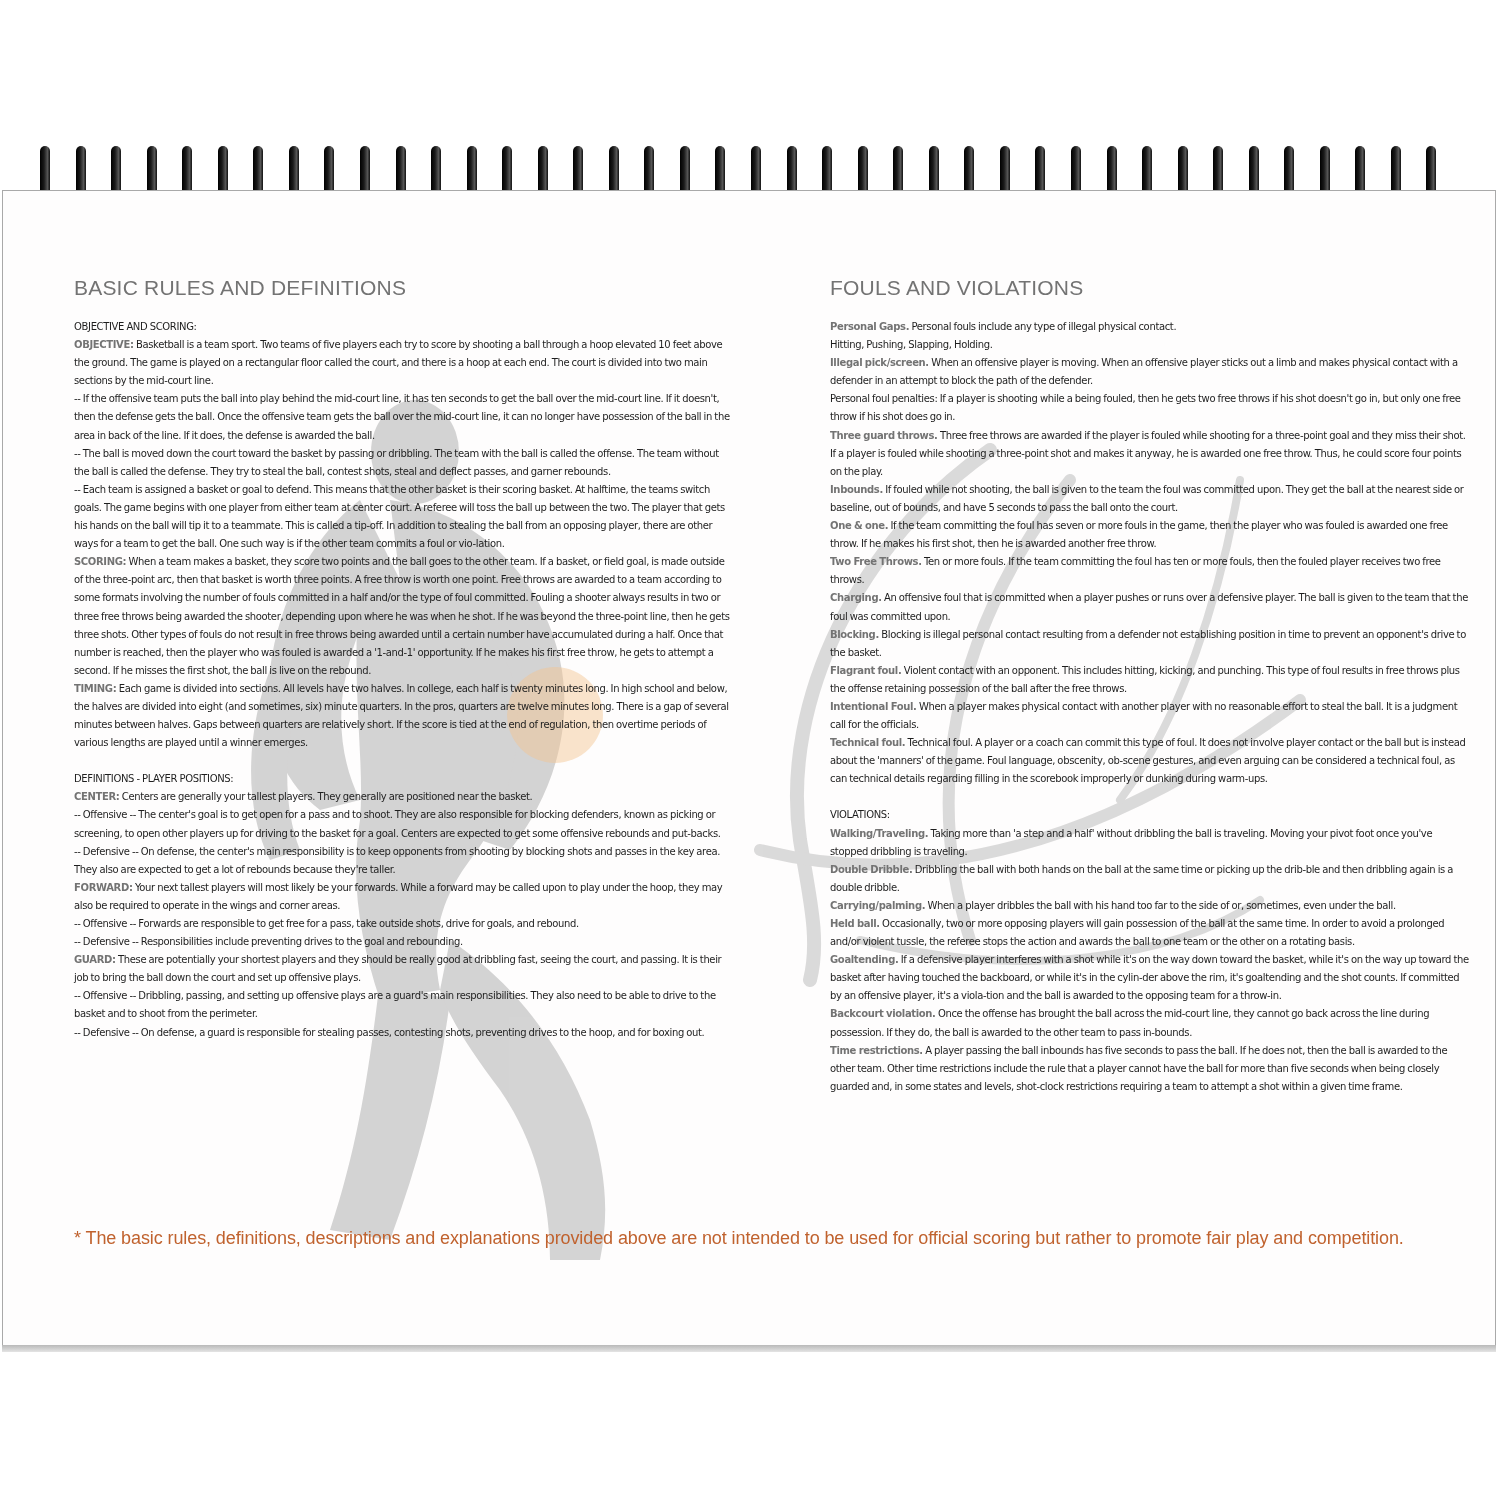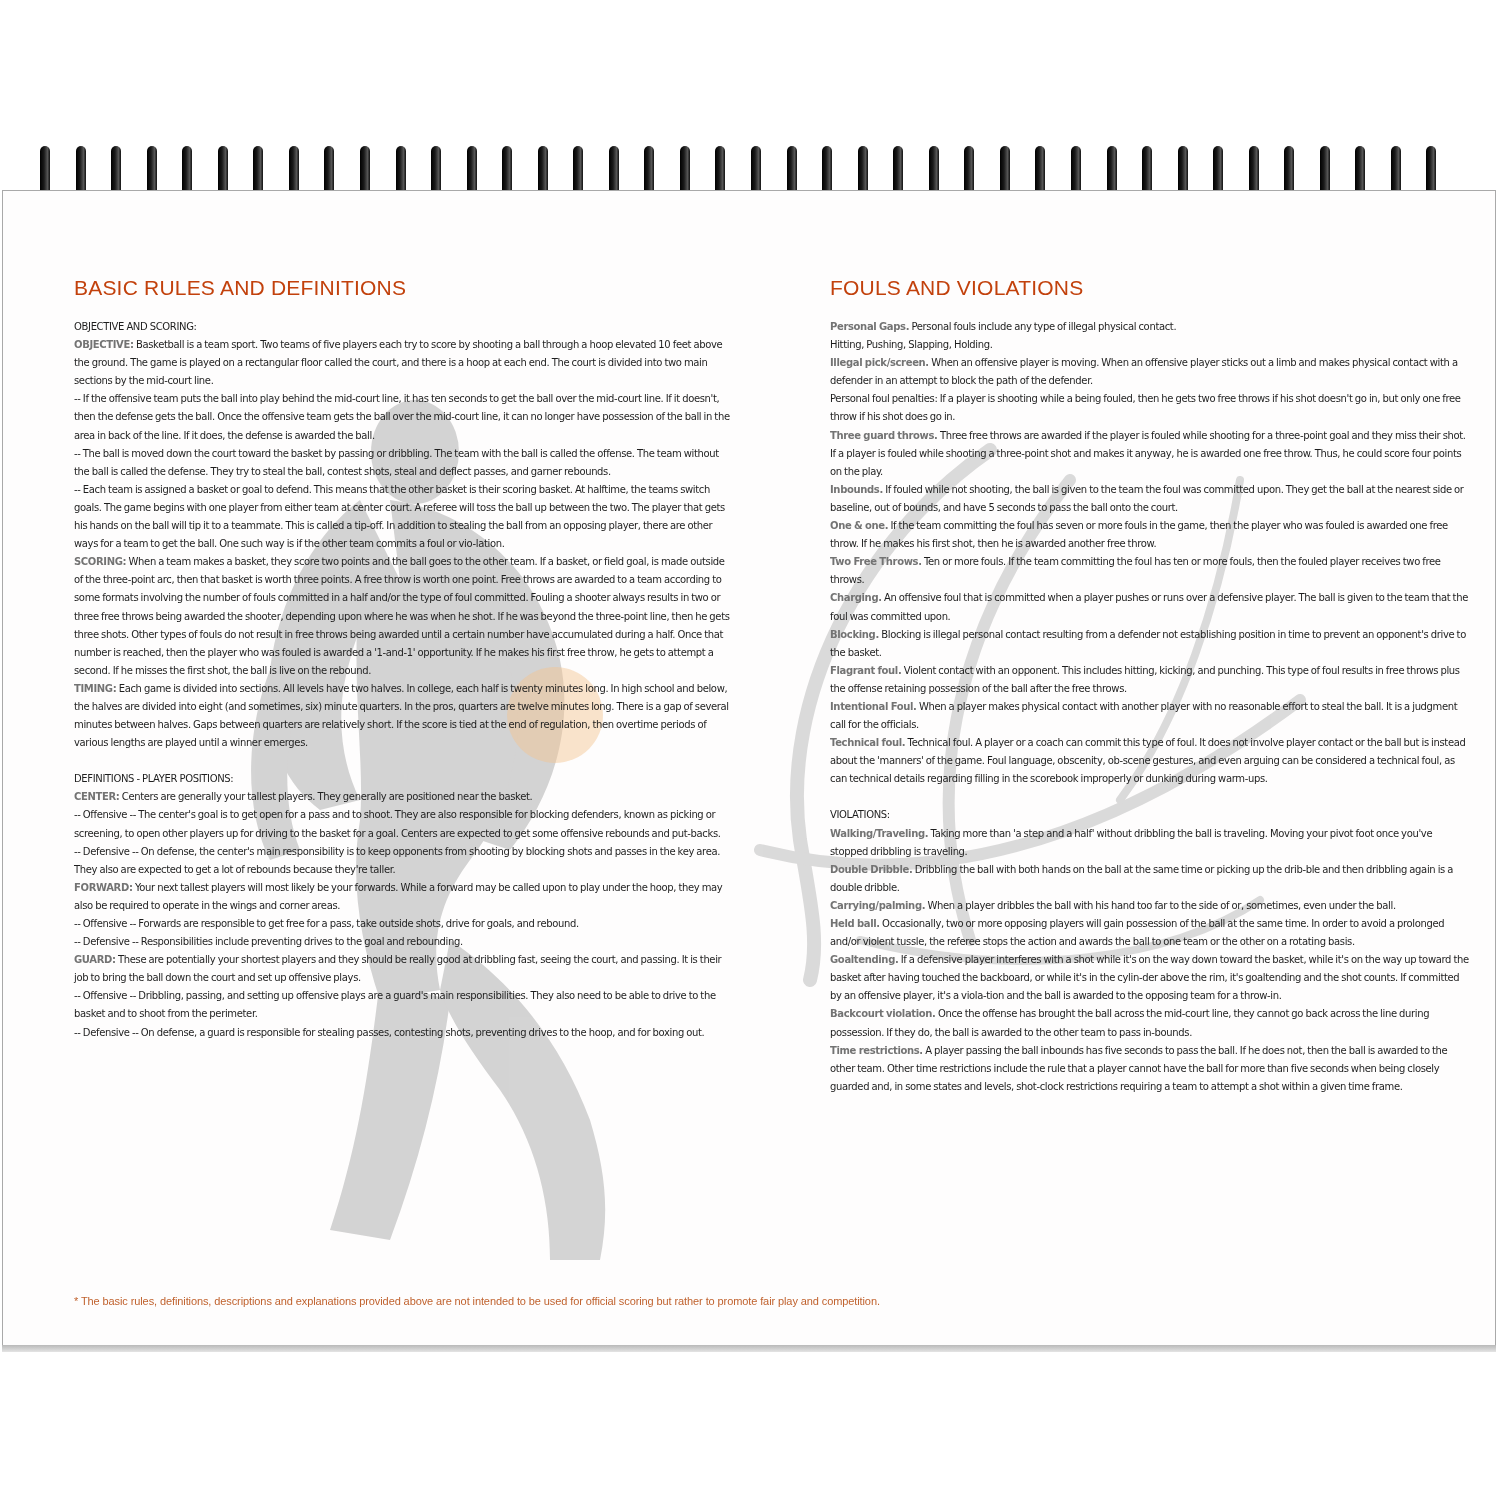--- a/index.html
+++ b/index.html
@@ -23,32 +23,32 @@
   }
   .coil .hole {
     position: absolute; left: -5px; top: 74px; width: 22px; height: 26px; border-radius: 50%;
     background: radial-gradient(ellipse at 50% 55%, #111 35%, #555 55%, #888 70%, #3a3a3a 85%);
   }
   .watermark { position: absolute; pointer-events: none; }
   .col { position: absolute; top: 276px; }
   .col-left { left: 74px; width: 660px; }
   .col-right { left: 830px; width: 640px; }
   h2 {
-    margin: 0 0 18px 0; font-weight: normal; font-size: 21px; color: #c2410c;
+    margin: 0 0 18px 0; font-weight: normal; font-size: 21px; color: #737373;
     letter-spacing: 0.2px; font-family: "Liberation Sans", sans-serif;
   }
   .text {
     font-family: "DejaVu Sans", sans-serif; font-size: 10px; line-height: 18.1px; color: #1e1e1e;
     letter-spacing: -0.35px; word-spacing: -0.5px;
   }
   .text p { margin: 0; }
   .term { color: #737373; font-weight: bold; }
   .spacer { height: 18px; }
   .footnote {
-    position: absolute; left: 74px; top: 1295px; font-size: 11px; color: #c0622e;
+    position: absolute; left: 74px; top: 1228px; font-size: 18px; color: #c0622e;
     font-family: "Liberation Sans", sans-serif; letter-spacing: -0.1px;
   }
 </style>
 </head>
 <body>
 
 <div class="spiral" id="spiral">
     <div class="coil" style="left: 38px;">
       <div class="wire"></div>
       <div class="hole"></div>

